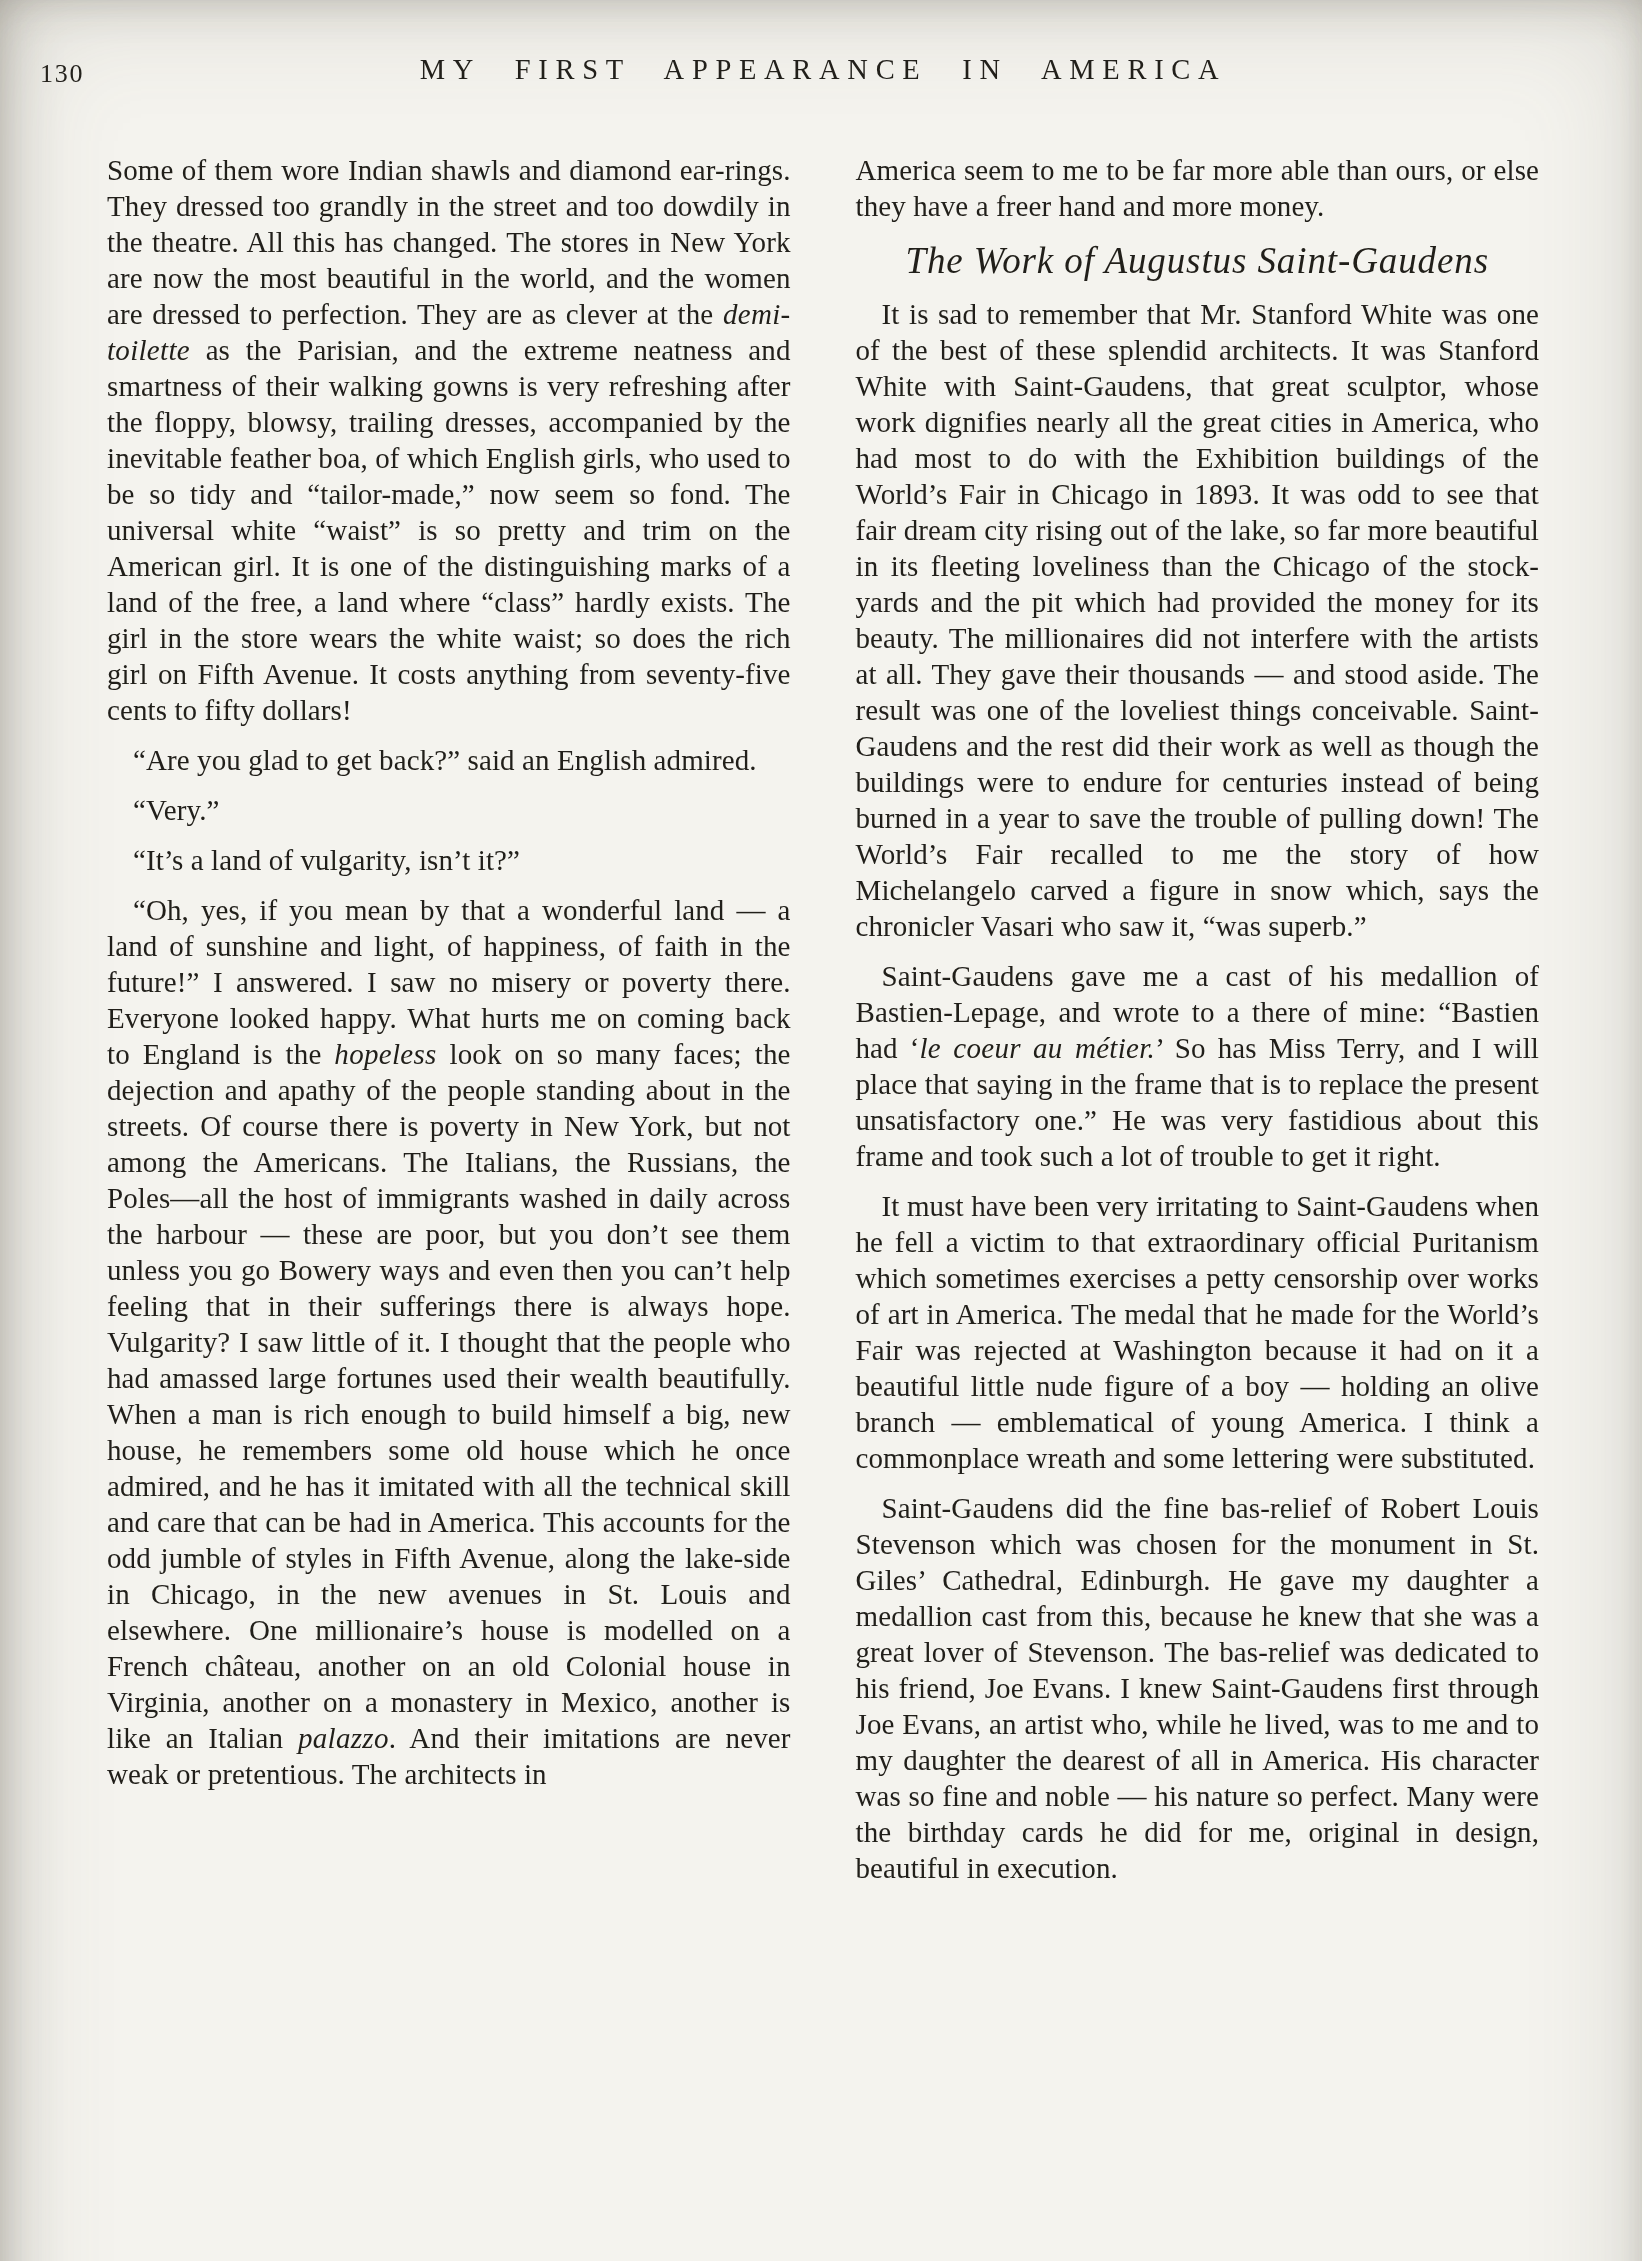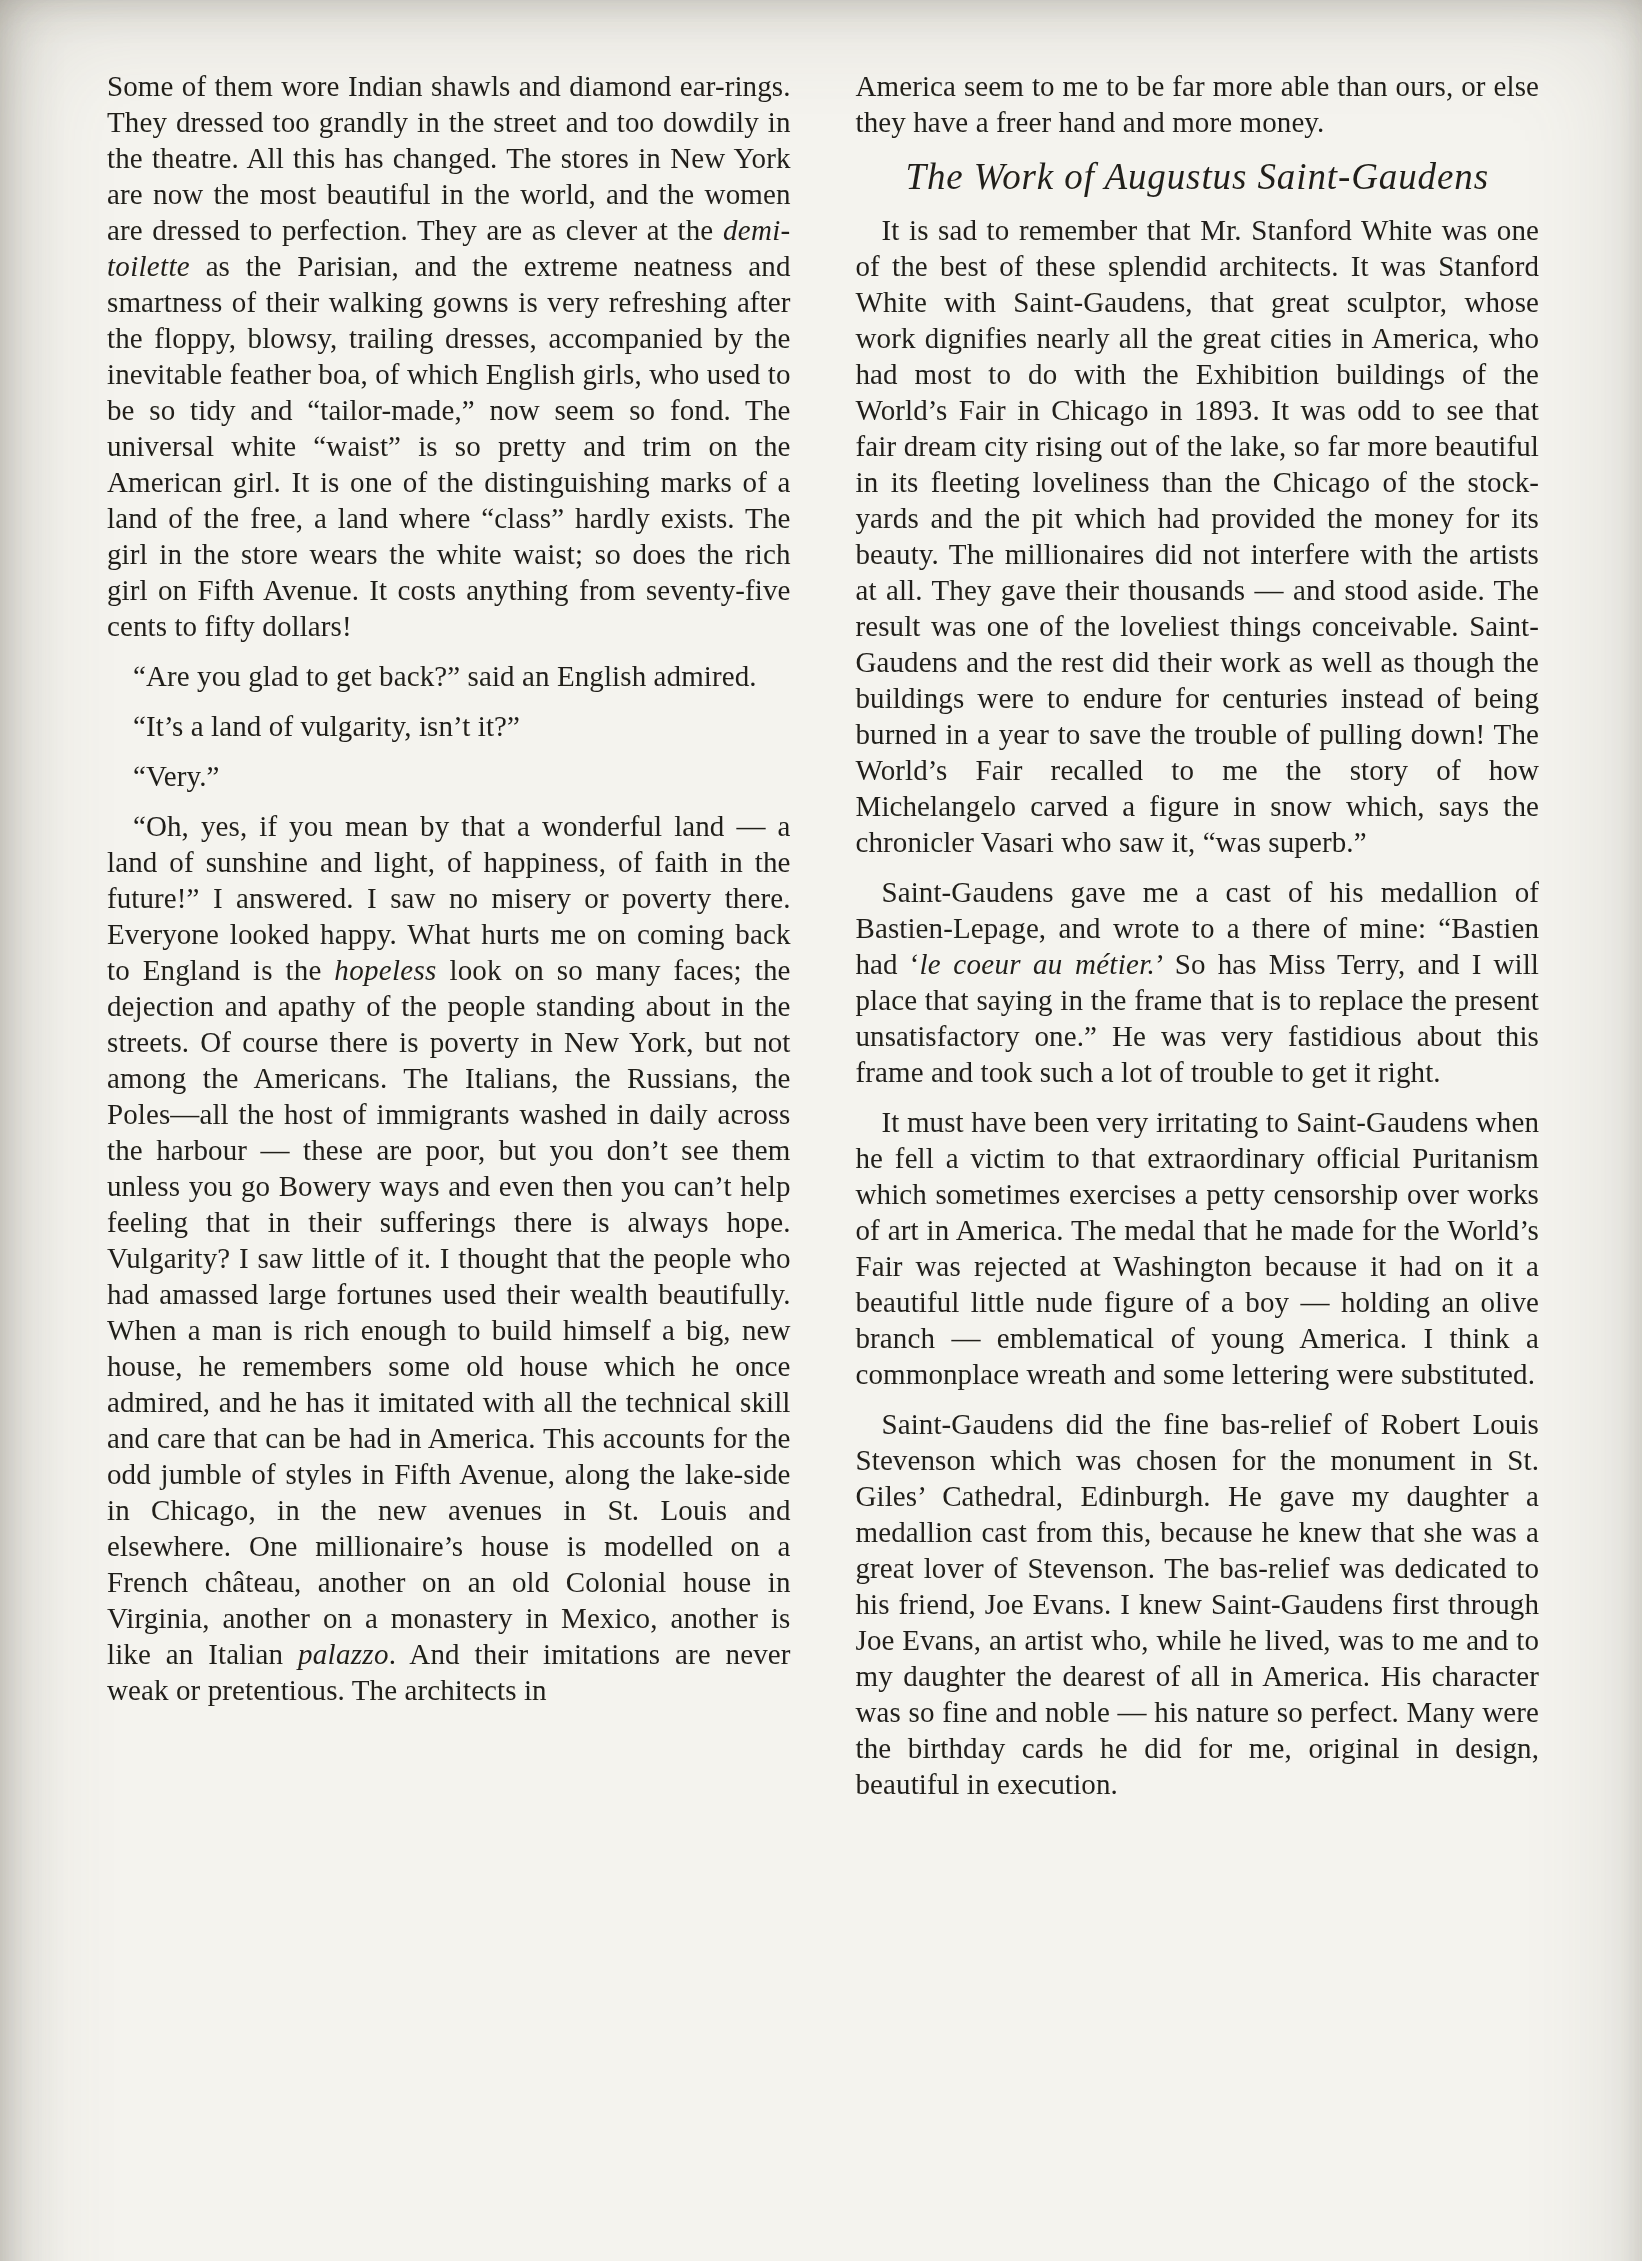--- a/index.html
+++ b/index.html
@@ -80,27 +80,31 @@
   .column i {
     letter-spacing: 0.3px;
   }
 </style>
 </head>
 <body>
 
 <div class="scan-vignette"></div>
 
 <div class="page">
+  <header class="page-header">
+    <span class="page-number">130</span>
+    <h1 class="running-title">MY FIRST APPEARANCE IN AMERICA</h1>
+  </header>
 
   <main class="columns">
     <div class="column left">
         <p class="para"><span>Some of them wore Indian shawls and diamond ear-rings. They dressed too grandly in the street and too dowdily in the theatre. All this has changed. The stores in New York are now the most beautiful in the world, and the women are dressed to perfection. They are as clever at the </span><i>demi-toilette</i><span> as the Parisian, and the extreme neatness and smartness of their walking gowns is very refreshing after the floppy, blowsy, trailing dresses, accompanied by the inevitable feather boa, of which English girls, who used to be so tidy and “tailor-made,” now seem so fond. The universal white “waist” is so pretty and trim on the American girl. It is one of the distinguishing marks of a land of the free, a land where “class” hardly exists. The girl in the store wears the white waist; so does the rich girl on Fifth Avenue. It costs anything from seventy-five cents to fifty dollars!</span></p>
         <p class="para indent"><span>“Are you glad to get back?” said an English admired.</span></p>
+        <p class="para indent"><span>“Very.”</span></p>
         <p class="para indent"><span>“It’s a land of vulgarity, isn’t it?”</span></p>
-        <p class="para indent"><span>“Very.”</span></p>
         <p class="para indent"><span>“Oh, yes, if you mean by that a wonderful land — a land of sunshine and light, of happiness, of faith in the future!” I answered. I saw no misery or poverty there. Everyone looked happy. What hurts me on coming back to England is the </span><i>hopeless</i><span> look on so many faces; the dejection and apathy of the people standing about in the streets. Of course there is poverty in New York, but not among the Americans. The Italians, the Russians, the Poles—all the host of immigrants washed in daily across the harbour — these are poor, but you don’t see them unless you go Bowery ways and even then you can’t help feeling that in their sufferings there is always hope. Vulgarity? I saw little of it. I thought that the people who had amassed large fortunes used their wealth beautifully. When a man is rich enough to build himself a big, new house, he remembers some old house which he once admired, and he has it imitated with all the technical skill and care that can be had in America. This accounts for the odd jumble of styles in Fifth Avenue, along the lake-side in Chicago, in the new avenues in St. Louis and elsewhere. One millionaire’s house is modelled on a French château, another on an old Colonial house in Virginia, another on a monastery in Mexico, another is like an Italian </span><i>palazzo</i><span>. And their imitations are never weak or pretentious. The architects in</span></p>
       </div>
     <div class="column right">
         <p class="para"><span>America seem to me to be far more able than ours, or else they have a freer hand and more money.</span></p>
         <h2 class="section-heading">The Work of Augustus Saint-Gaudens</h2>
         <p class="para indent"><span>It is sad to remember that Mr. Stanford White was one of the best of these splendid architects. It was Stanford White with Saint-Gaudens, that great sculptor, whose work dignifies nearly all the great cities in America, who had most to do with the Exhibition buildings of the World’s Fair in Chicago in 1893. It was odd to see that fair dream city rising out of the lake, so far more beautiful in its fleeting loveliness than the Chicago of the stock-yards and the pit which had provided the money for its beauty. The millionaires did not interfere with the artists at all. They gave their thousands — and stood aside. The result was one of the loveliest things conceivable. Saint-Gaudens and the rest did their work as well as though the buildings were to endure for centuries instead of being burned in a year to save the trouble of pulling down! The World’s Fair recalled to me the story of how Michelangelo carved a figure in snow which, says the chronicler Vasari who saw it, “was superb.”</span></p>
         <p class="para indent"><span>Saint-Gaudens gave me a cast of his medallion of Bastien-Lepage, and wrote to a there of mine: “Bastien had ‘</span><i>le coeur au métier.</i><span>’ So has Miss Terry, and I will place that saying in the frame that is to replace the present unsatisfactory one.” He was very fastidious about this frame and took such a lot of trouble to get it right.</span></p>
         <p class="para indent"><span>It must have been very irritating to Saint-Gaudens when he fell a victim to that extraordinary official Puritanism which sometimes exercises a petty censorship over works of art in America. The medal that he made for the World’s Fair was rejected at Washington because it had on it a beautiful little nude figure of a boy — holding an olive branch — emblematical of young America. I think a commonplace wreath and some lettering were substituted.</span></p>
         <p class="para indent"><span>Saint-Gaudens did the fine bas-relief of Robert Louis Stevenson which was chosen for the monument in St. Giles’ Cathedral, Edinburgh. He gave my daughter a medallion cast from this, because he knew that she was a great lover of Stevenson. The bas-relief was dedicated to his friend, Joe Evans. I knew Saint-Gaudens first through Joe Evans, an artist who, while he lived, was to me and to my daughter the dearest of all in America. His character was so fine and noble — his nature so perfect. Many were the birthday cards he did for me, original in design, beautiful in execution.</span></p>
       </div>

